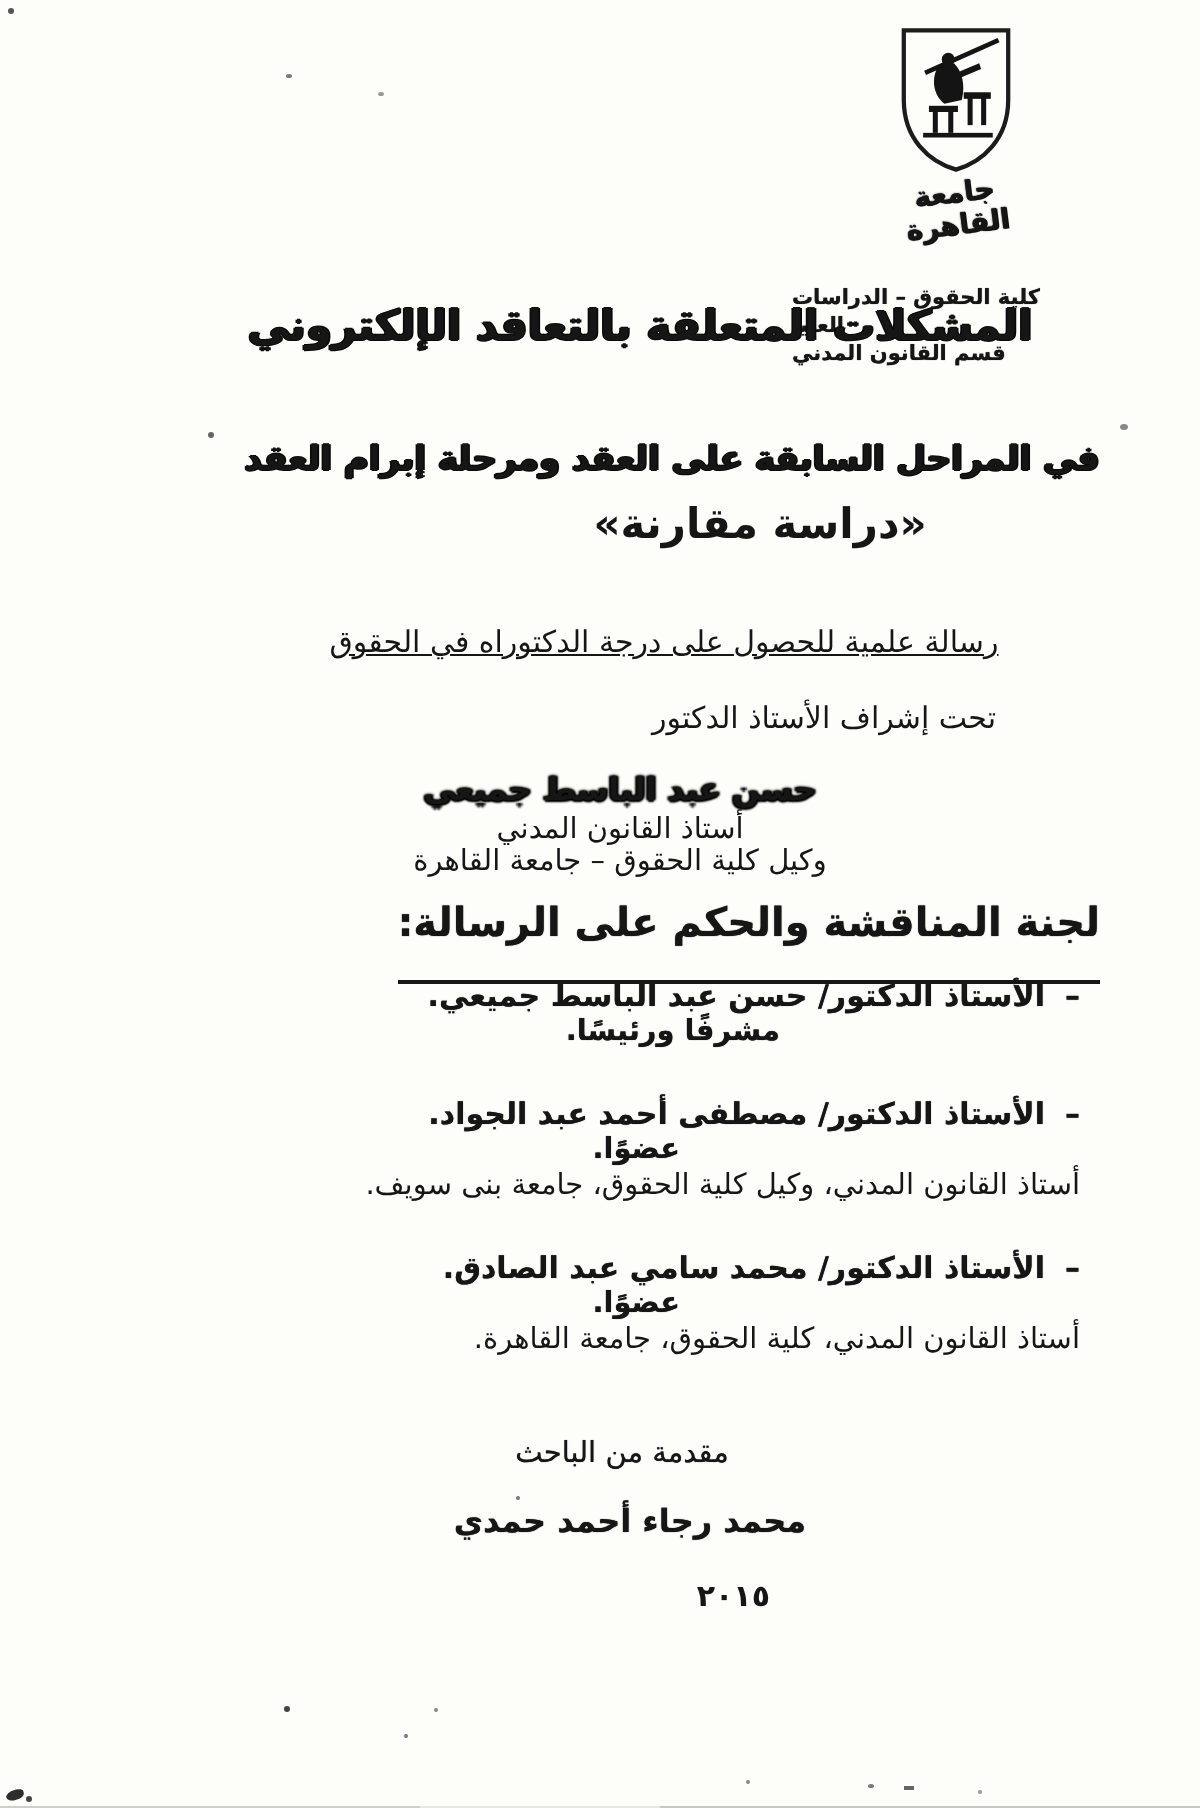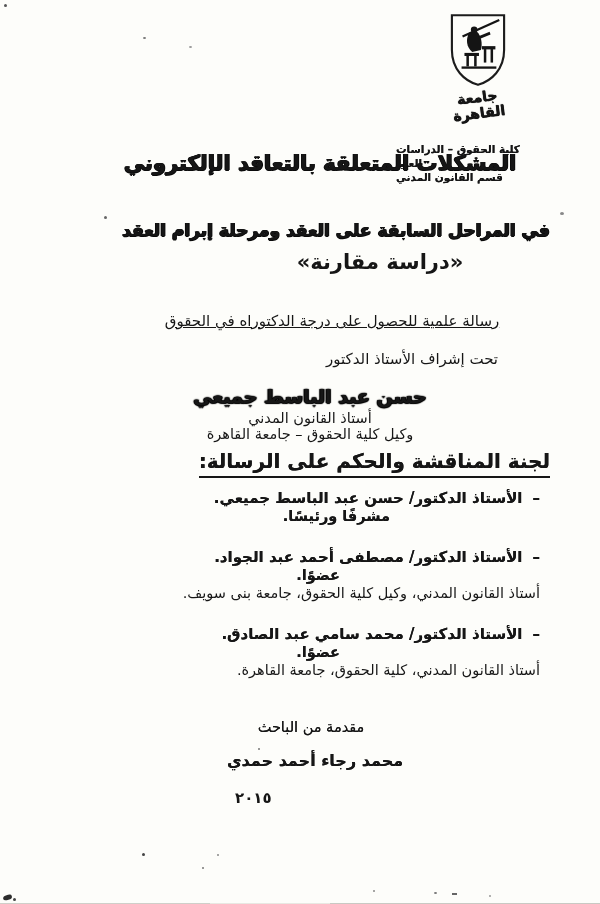--- a/index.html
+++ b/index.html
@@ -36,48 +36,48 @@
   .subtitle {
     position:absolute; top:250px; left:280px; width:200px; text-align:center;
     font-size:21px; font-weight:bold;
   }
 
   
   .statement { position:absolute; top:312px; left:130px; width:404px; text-align:center; font-size:15px;text-decoration:underline; }
   .sup-intro { position:absolute; top:350px; left:198px; width:300px; text-align:right; font-size:15px; }
   .sup-block { position:absolute; top:385px; left:140px; width:340px; text-align:center; }
   .sup-name  {
-    font-size:19px; font-weight:bold;
+    font-size:16px; font-weight:bold;
     text-shadow:0 0 1.6px #000, 1px 0 1px #000, -1px 0 1px #000, 0 1px 1px #000;
     letter-spacing:-0.5px;
   }
   .sup-t1 { font-size:14.5px; margin-top:3px; line-height:16px; }
   .sup-t2 { font-size:14.5px; line-height:17px; }
 
   
   .committee-heading {
     position:absolute; top:449px; right:50px;
     font-size:20px; font-weight:bold;
   }
   .committee-heading span {
-    display:inline-block; border-bottom:2px solid #161616; padding-bottom:3px;
+    display:inline-block; border-bottom:2px solid #161616; padding-bottom:17px;
     text-shadow:0 0 0.5px #111;
   }
   .committee { position:absolute; top:489px; right:60px; width:465px; }
   .member { margin-bottom:23px; }
   .m-row { display:flex; gap:10px; font-weight:bold; font-size:15px; line-height:19px; text-shadow:0 0 0.4px #222; }
   .m-role { font-weight:bold; font-size:14.5px; line-height:17px; text-shadow:0 0 0.4px #222; }
   .role-a { padding-left:0; padding-right:150px; }
   .role-b { padding-left:0; padding-right:200px; }
   .m-affil { font-size:14.5px; line-height:18px; }
 
   
   .presented { position:absolute; top:719px; left:211px; width:200px; text-align:center; font-size:14.5px; font-weight:normal; text-shadow:0 0 0.4px #222; }
   .author    { position:absolute; top:751px; left:175px; width:280px; text-align:center; font-size:16px;  font-weight:bold; text-shadow:0 0 0.5px #222; }
-  .year      { position:absolute; top:789px; left:235px; width:150px; text-align:left; font-size:15px;  font-weight:bold; letter-spacing:2px; }
+  .year      { position:absolute; top:789px; left:235px; width:150px; text-align:right; font-size:15px;  font-weight:bold; letter-spacing:2px; }
 
   
   .speck { position:absolute; background:#555; border-radius:50%; }
   .bottom-edge { position:absolute; left:0; bottom:0; width:100%; height:1px;
     background:linear-gradient(90deg,#cfcfc9 0 35%, #e8e8e2 35% 55%, #c9c9c3 55% 100%); }
   .blob { position:absolute; left:3px; bottom:4px; width:9px; height:5px; background:#2d2d2d;
     border-radius:60% 40% 50% 50%; transform:rotate(-15deg); }
   .blob2 { position:absolute; left:13px; bottom:3px; width:3px; height:3px; background:#444; border-radius:50%; }
 </style>
 </head>

